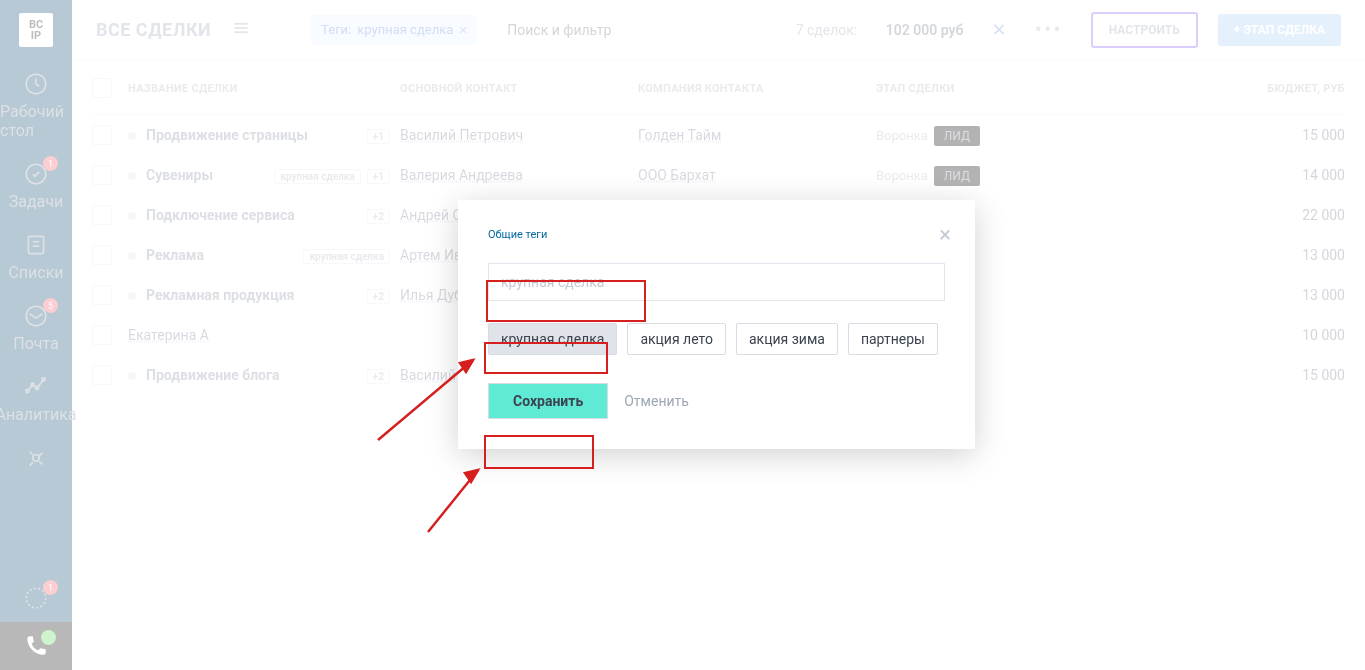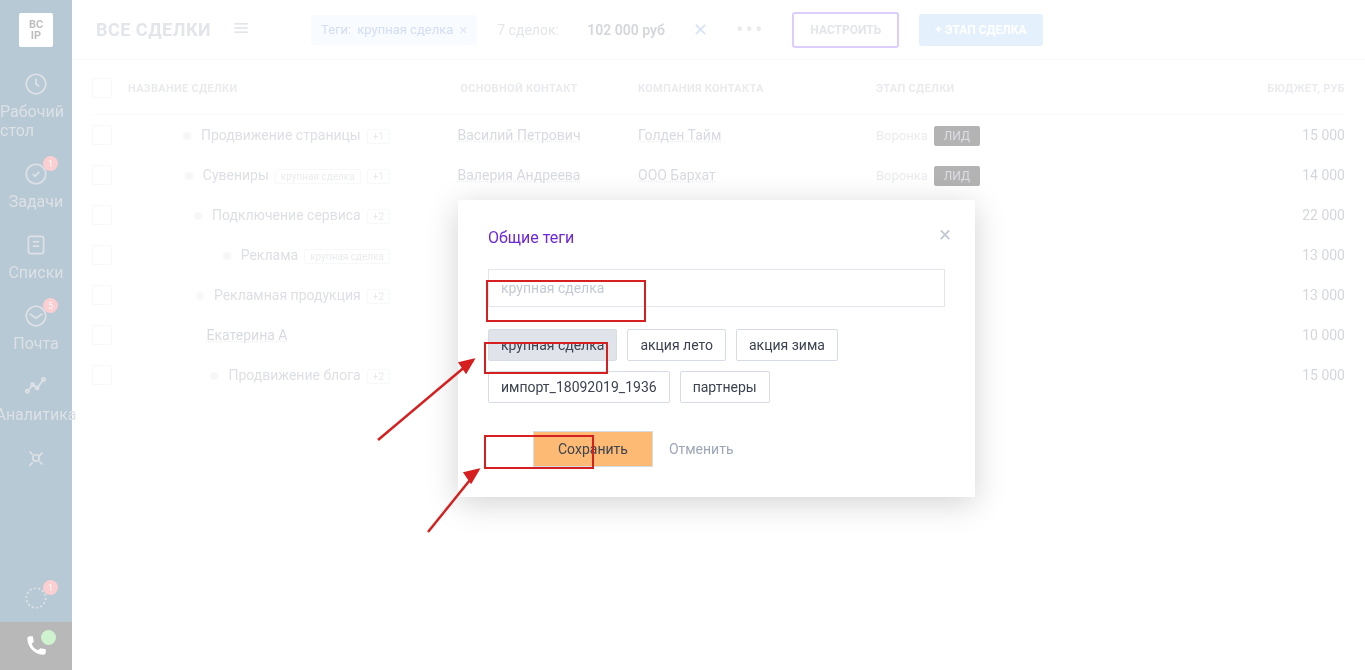--- a/index.html
+++ b/index.html
@@ -24,45 +24,45 @@
 .summary { color: #9da7b6; font-size: 14px; }
 .summary b { color: #6c7685; font-weight: 600; margin-left: 25px; }
 .clear-x { color: #7da0e8; font-size: 18px; cursor: pointer; margin-left: 8px; }
 .dots { color: #b4bac4; font-size: 22px; cursor: pointer; padding: 0 8px; letter-spacing: 2px; }
 .btn-config { border: 2px solid #8b5cf6; background: #fff; color: #9da7b6; padding: 9px 16px; font-size: 12px; font-weight: 700; border-radius: 3px; cursor: pointer; }
 .btn-new { background: #a3ccf5; color: #fff; padding: 9px 16px; font-size: 12px; font-weight: 700; border-radius: 3px; cursor: pointer; border: none; }
 .table { padding: 0 20px; flex: 1; overflow-y: auto; }
 .thead { display: flex; align-items: center; padding: 18px 0 16px; border-bottom: 1px solid #eceef2; font-size: 11px; font-weight: 700; color: #b4bac4; letter-spacing: 0.3px; }
 .chk { width: 20px; height: 20px; border: 1px solid #e2e6ec; border-radius: 2px; margin-right: 16px; cursor: pointer; }
 .col-name { width: 272px; }
-.col-contact { width: 238px; text-align: center; }
+.col-contact { width: 238px; }
 .col-company { width: 238px; }
 .col-stage { flex: 1; }
 .col-budget { width: 120px; text-align: right; }
 .row { display: flex; align-items: center; padding: 10px 0; font-size: 14px; color: #6c7685; }
 .bullet { width: 8px; height: 8px; border-radius: 50%; background: #dfe3ea; display: inline-block; margin-right: 10px; }
 .deal-name { color: #8a93a3; }
 .mini-tag { display: inline-block; border: 1px solid #e2e6ec; color: #b4bac4; font-size: 10px; padding: 1px 5px; border-radius: 2px; margin-left: 6px; }
 .contact-link { color: #7a8496; text-decoration: underline dotted #c3c9d4; cursor: pointer; }
 .pipeline { color: #b4bac4; font-size: 13px; margin-right: 6px; }
 .stage-lid { background: #000000; color: #8a93a3; padding: 3px 10px; border-radius: 2px; font-size: 12px; }
 .stage-nego { background: #fff3c7; color: #b7a15c; padding: 3px 10px; border-radius: 2px; font-size: 12px; }
 .budget { text-align: right; color: #6c7685; }
-.col-name-row { width: 272px; display: flex; align-items: center; justify-content: flex-end; padding-right: 10px; }
+.col-name-row { width: 272px; display: flex; align-items: center; justify-content: space-between; padding-right: 10px; font-weight: bold; }
 .overlay { position: fixed; inset: 0; background: rgba(255,255,255,0.7); z-index: 200; }
 .modal { position: absolute; left: 458px; top: 200px; width: 517px; background: #fff; box-shadow: 0 6px 30px rgba(0,0,0,0.18); padding: 28px 30px 30px; z-index: 300; }
 .modal-close { position: absolute; top: 22px; right: 24px; color: #c3c9d4; font-size: 22px; cursor: pointer; }
-.modal-title { font-size: 16px; color: #6d28d9; margin-bottom: 22px; }
+.modal-title { font-size: 11px; color: #0369a1; margin-bottom: 22px; }
 .tag-input { width: 100%; border: 1px solid #e2e6ec; padding: 10px 12px; font-size: 14px; color: #6c7685; margin-bottom: 22px; outline: none; }
 .tag-input::placeholder { color: #c3c9d4; }
 .tag-list { display: flex; flex-wrap: wrap; gap: 10px; margin-bottom: 28px; }
 .tag-option { border: 1px solid #d6dbe4; padding: 7px 12px; font-size: 14px; color: #3c4350; cursor: pointer; border-radius: 2px; }
 .tag-option.selected { background: #e0e3e9; }
 .modal-actions { display: flex; gap: 16px; align-items: center; }
-.btn-save { background: #fdba74; border: 1px solid #d6dbe4; padding: 9px 24px; font-size: 14px; font-weight: 400; color: #3c4350; cursor: pointer; margin-left: 45px; }
+.btn-save { background: #5eead4; border: 1px solid #d6dbe4; padding: 9px 24px; font-size: 14px; font-weight: 700; color: #3c4350; cursor: pointer; }
 .btn-cancel { background: none; border: none; font-size: 14px; color: #9da7b6; cursor: pointer; }
 .annot { position: absolute; z-index: 400; pointer-events: none; }
 .red-box { border: 2px solid #d61f1f; }
 svg.arrow { stroke: #d61f1f; stroke-width: 2.5; fill: none; }
 svg.arrow .head { fill: #d61f1f; }
 </style>
 </head>
 <body>
 
 <div class="sidebar">
@@ -159,20 +159,21 @@
           <line x1="4" y1="7" x2="20" y2="7"></line>
           <line x1="4" y1="12" x2="20" y2="12"></line>
           <line x1="4" y1="17" x2="20" y2="17"></line>
         </svg>
     </span>
     <span class="filter-tag">
       <span>Теги: </span>
         <span>крупная сделка</span>
       <span class="x">×</span>
     </span>
+    <input class="search-ph" placeholder="Поиск и фильтр" style="">
     <span class="summary">
       <span>7 сделок: </span><b>102 000 руб</b>
     </span>
     <span class="clear-x">✕</span>
     <span class="dots">•••</span>
     <button class="btn-config">НАСТРОИТЬ</button>
     <button class="btn-new">+ ЭТАП СДЕЛКА</button>
   </div>
 
   <div class="table">
@@ -264,21 +265,20 @@
 
 <div class="overlay"></div>
 <div class="modal">
   <span class="modal-close">×</span>
   <div class="modal-title">Общие теги</div>
   <input class="tag-input" placeholder="крупная сделка" style="">
   <div class="tag-list" id="taglist">
       <div class="tag-option selected">крупная сделка</div>
       <div class="tag-option">акция лето</div>
       <div class="tag-option">акция зима</div>
-      <div class="tag-option">импорт_18092019_1936</div>
       <div class="tag-option">партнеры</div>
     </div>
   <div class="modal-actions">
     <button class="btn-save">Сохранить</button>
     <button class="btn-cancel">Отменить</button>
   </div>
 </div>
 
 <div class="annot red-box" style="left:486px; top:280px; width:160px; height:42px;"></div>
 <div class="annot red-box" style="left:484px; top:342px; width:124px; height:32px;"></div>

